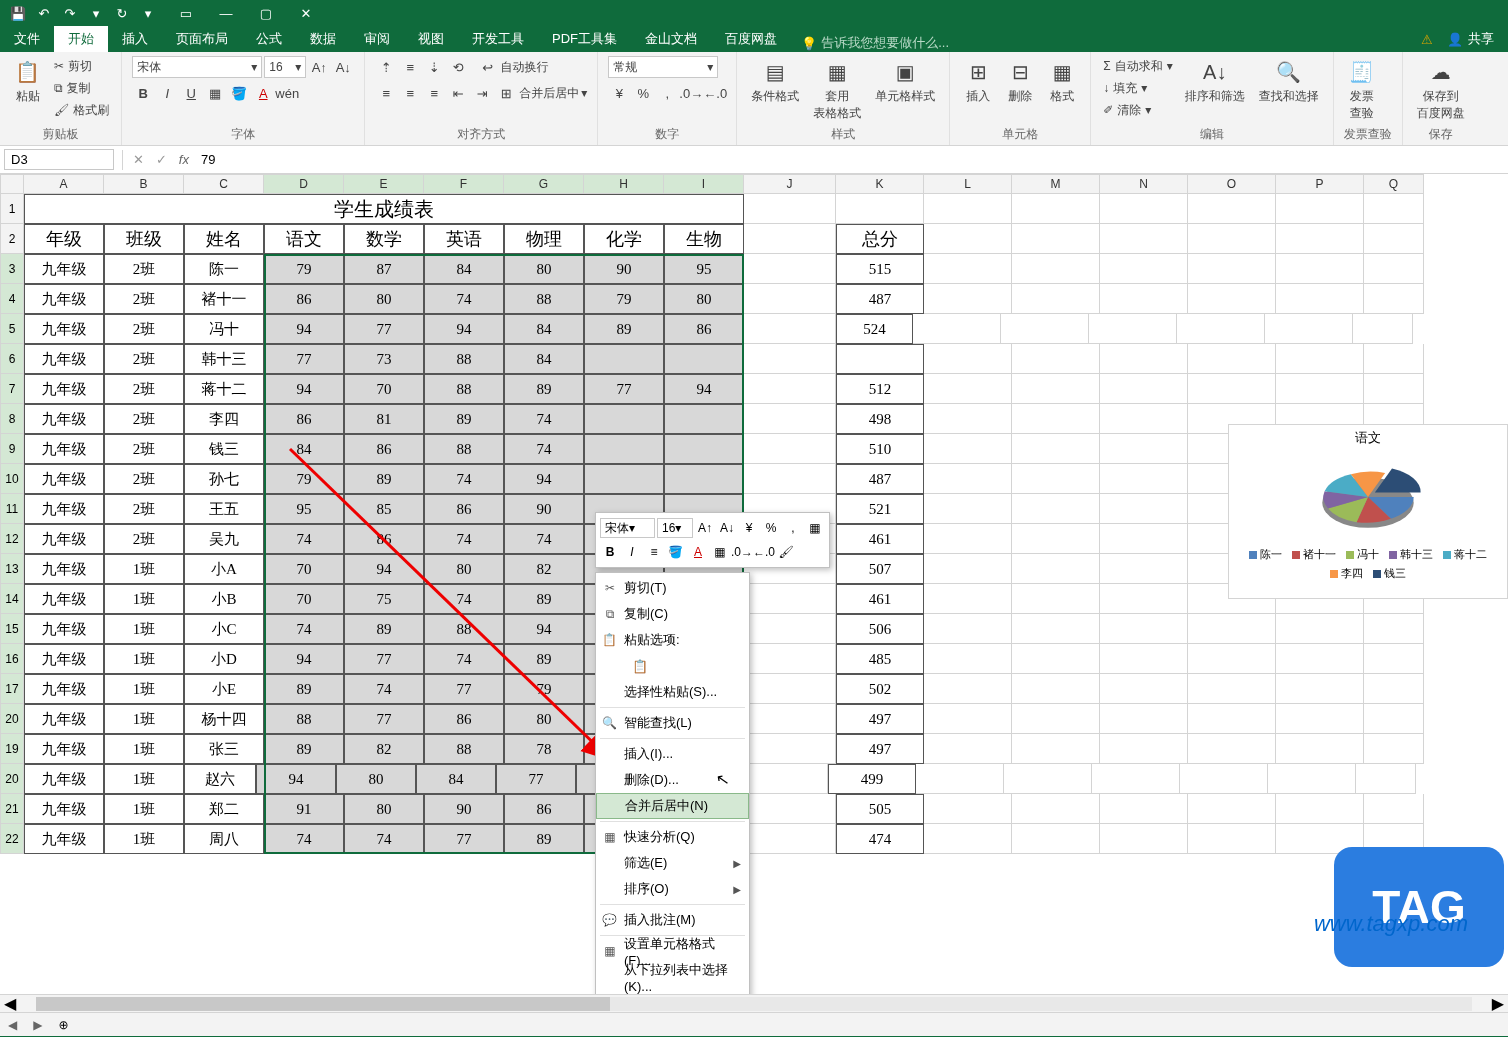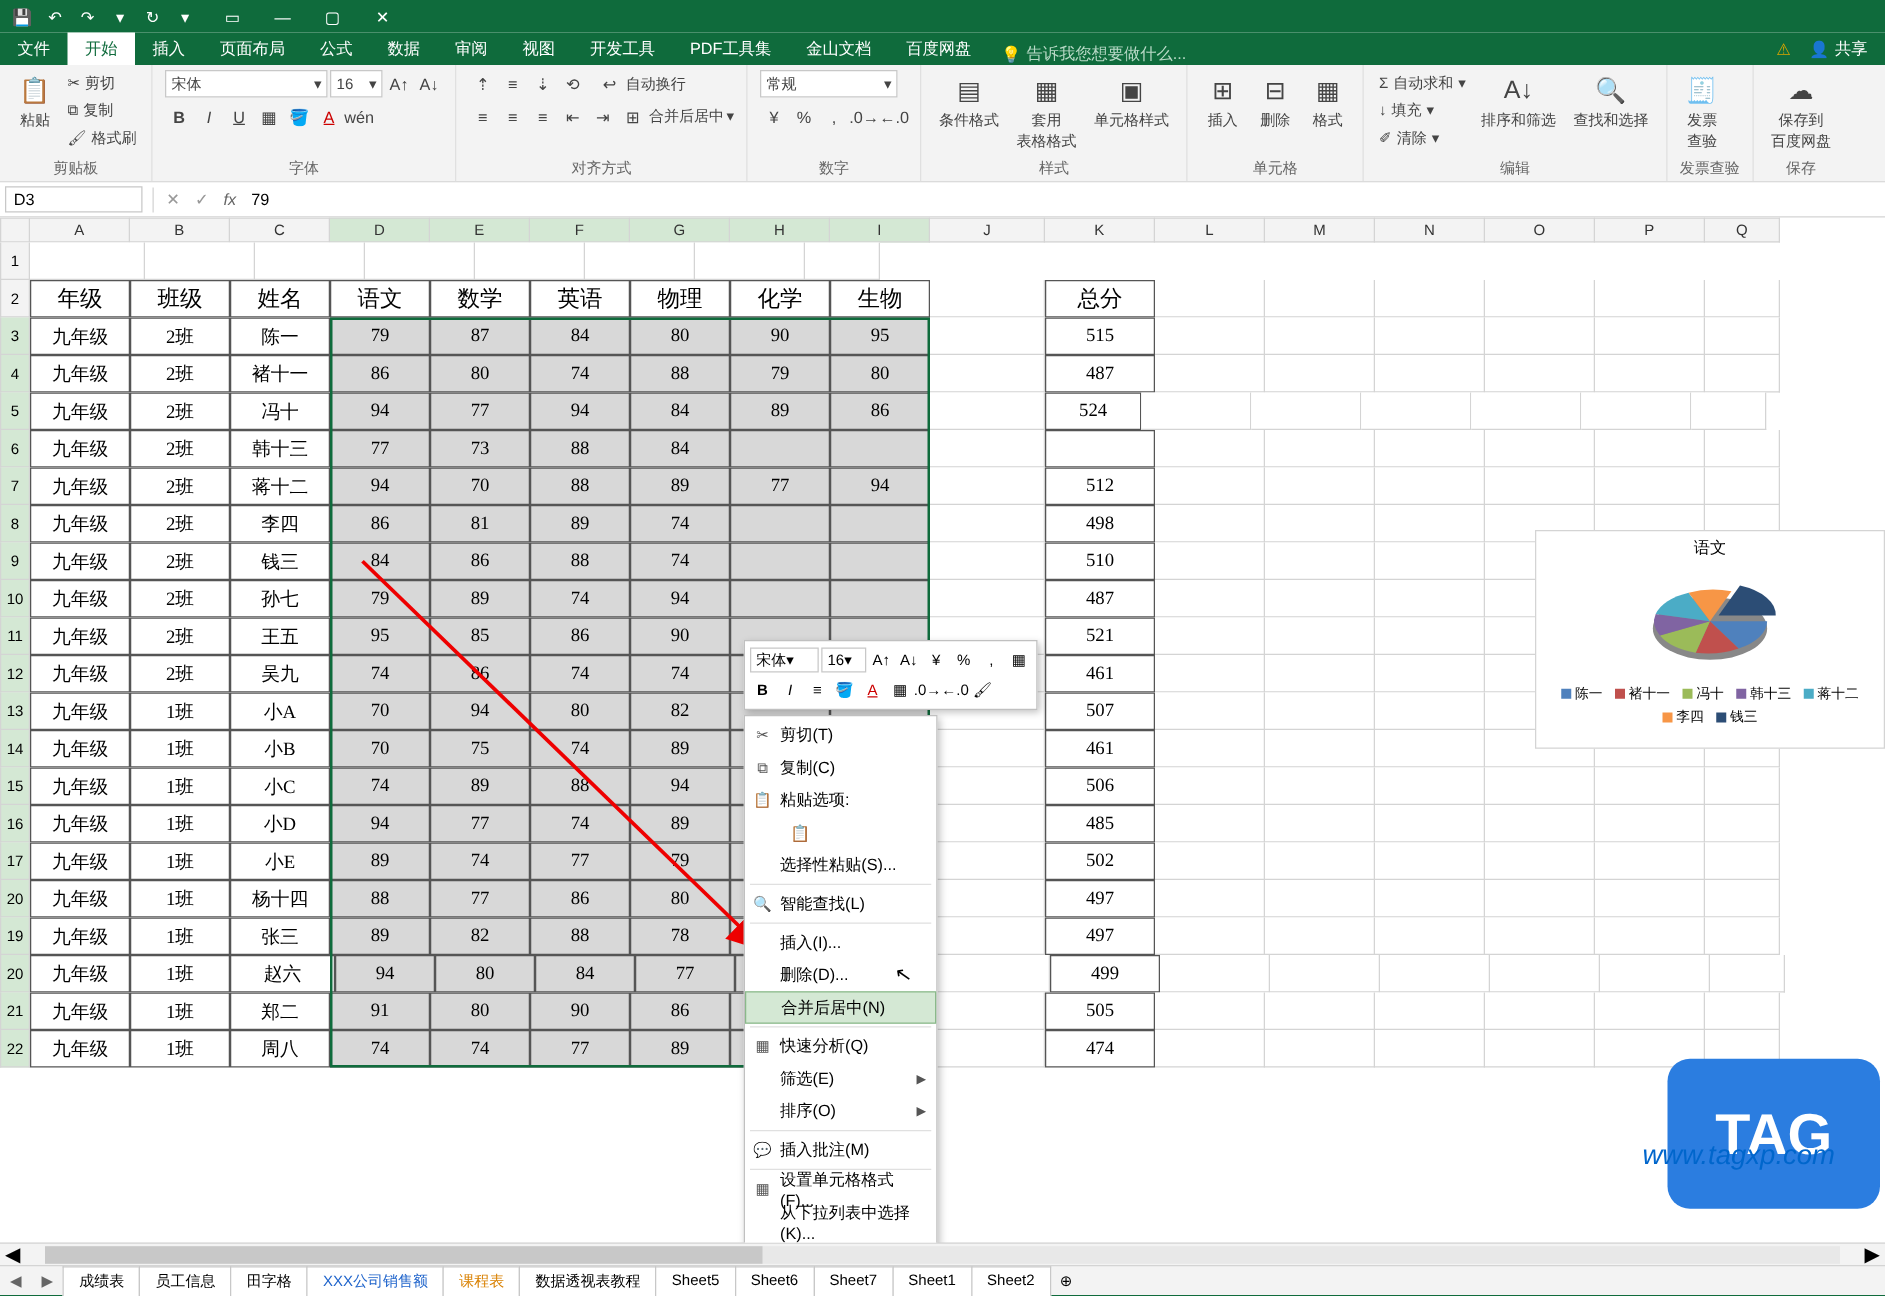--- a/index.html
+++ b/index.html
@@ -334,20 +334,21 @@
         <div class="ch" style="width:88px">K</div>
         <div class="ch" style="width:88px">L</div>
         <div class="ch" style="width:88px">M</div>
         <div class="ch" style="width:88px">N</div>
         <div class="ch" style="width:88px">O</div>
         <div class="ch" style="width:88px">P</div>
         <div class="ch" style="width:60px">Q</div>
       </div>
       <div class="row">
         <div class="rh">1</div>
+        <div class="cell title" style="width:720px;border:1px solid #555">学生成绩表</div>
         <div class="cell" style="width:92px"></div>
         <div class="cell" style="width:88px"></div>
         <div class="cell" style="width:88px"></div>
         <div class="cell" style="width:88px"></div>
         <div class="cell" style="width:88px"></div>
         <div class="cell" style="width:88px"></div>
         <div class="cell" style="width:88px"></div>
         <div class="cell" style="width:60px"></div>
       </div>
       <div class="row">
@@ -707,21 +708,21 @@
         <div class="cell" style="width:88px"></div>
         <div class="cell" style="width:88px"></div>
         <div class="cell" style="width:88px"></div>
         <div class="cell" style="width:88px"></div>
         <div class="cell" style="width:60px"></div>
       </div>
       <div class="row">
         <div class="rh sel">20</div>
         <div class="cell data" style="width:80px">九年级</div>
         <div class="cell data" style="width:80px">1班</div>
-        <div class="cell data" style="width:84px">赵六</div>
+        <div class="cell data" style="width:72px">赵六</div>
         <div class="cell data sel" style="width:80px">94</div>
         <div class="cell data sel" style="width:80px">80</div>
         <div class="cell data sel" style="width:80px">84</div>
         <div class="cell data sel" style="width:80px">77</div>
         <div class="cell data sel" style="width:80px"></div>
         <div class="cell data sel" style="width:80px"></div>
         <div class="cell" style="width:92px"></div>
         <div class="cell data" style="width:88px">499</div>
         <div class="cell" style="width:88px"></div>
         <div class="cell" style="width:88px"></div>
@@ -909,33 +910,20 @@
   <span style="padding:0 4px">◀</span>
     <div class="track">
       <div class="thumb"></div>
     </div>
     <span style="padding:0 4px">▶</span>
 </div>
 
 <div class="tab-strip">
   <span class="nav">◀</span>
   <span class="nav">▶</span>
-  <div id="sheettabs" style="display:flex">
-      <div class="sheettab active">成绩表</div>
-      <div class="sheettab">员工信息</div>
-      <div class="sheettab">田字格</div>
-      <div class="sheettab blue">XXX公司销售额</div>
-      <div class="sheettab orange">课程表</div>
-      <div class="sheettab">数据透视表教程</div>
-      <div class="sheettab">Sheet5</div>
-      <div class="sheettab">Sheet6</div>
-      <div class="sheettab">Sheet7</div>
-      <div class="sheettab">Sheet1</div>
-      <div class="sheettab">Sheet2</div>
-    </div>
   <span style="padding:0 8px">⊕</span>
 </div>
 
 <div class="statusbar">
   
   
   
 </div>
 
 <div class="watermark">

